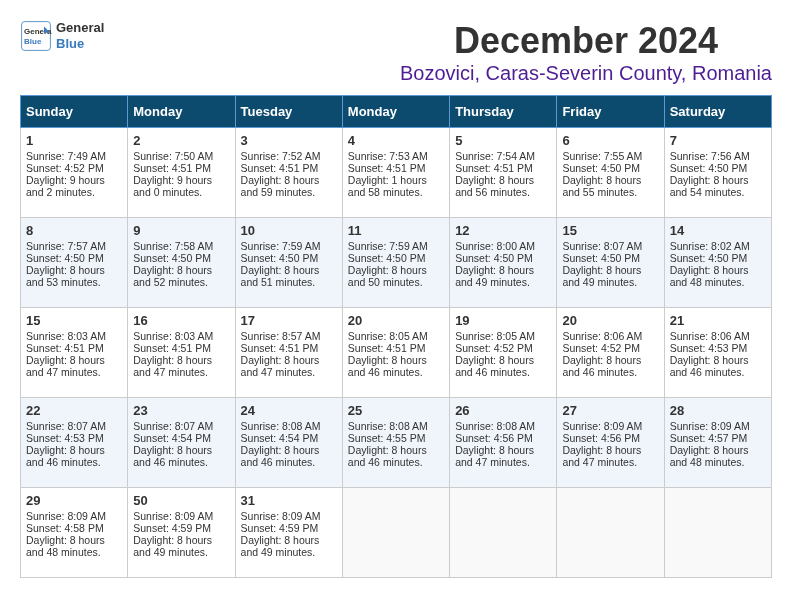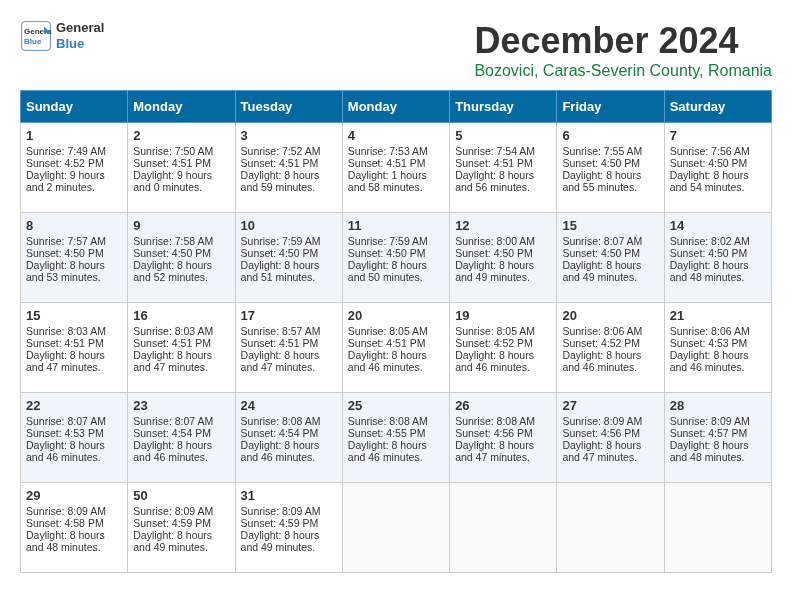--- a/index.html
+++ b/index.html
@@ -25,38 +25,38 @@
       font-size: 13px;
       font-weight: bold;
       color: #333;
       line-height: 1.2;
     }
     .logo-icon {
       width: 32px;
       height: 32px;
     }
     .title-area {
-      text-align: left;
+      text-align: center;
     }
     .month-title {
       font-size: 36px;
       font-weight: bold;
       color: #333;
     }
     .subtitle {
-      font-size: 16px;
-      color: #15803d;
+      font-size: 20px;
+      color: #4c1d95;
     }
     table {
       width: 100%;
       border-collapse: collapse;
       table-layout: fixed;
     }
     thead tr th {
-      background: #0369a1;
+      background: #0c4a6e;
       color: #fff;
       font-size: 13px;
       font-weight: bold;
       padding: 8px 5px;
       text-align: left;
       border: 1px solid #5a9ad4;
     }
     tbody tr td {
       vertical-align: top;
       padding: 5px 5px;

